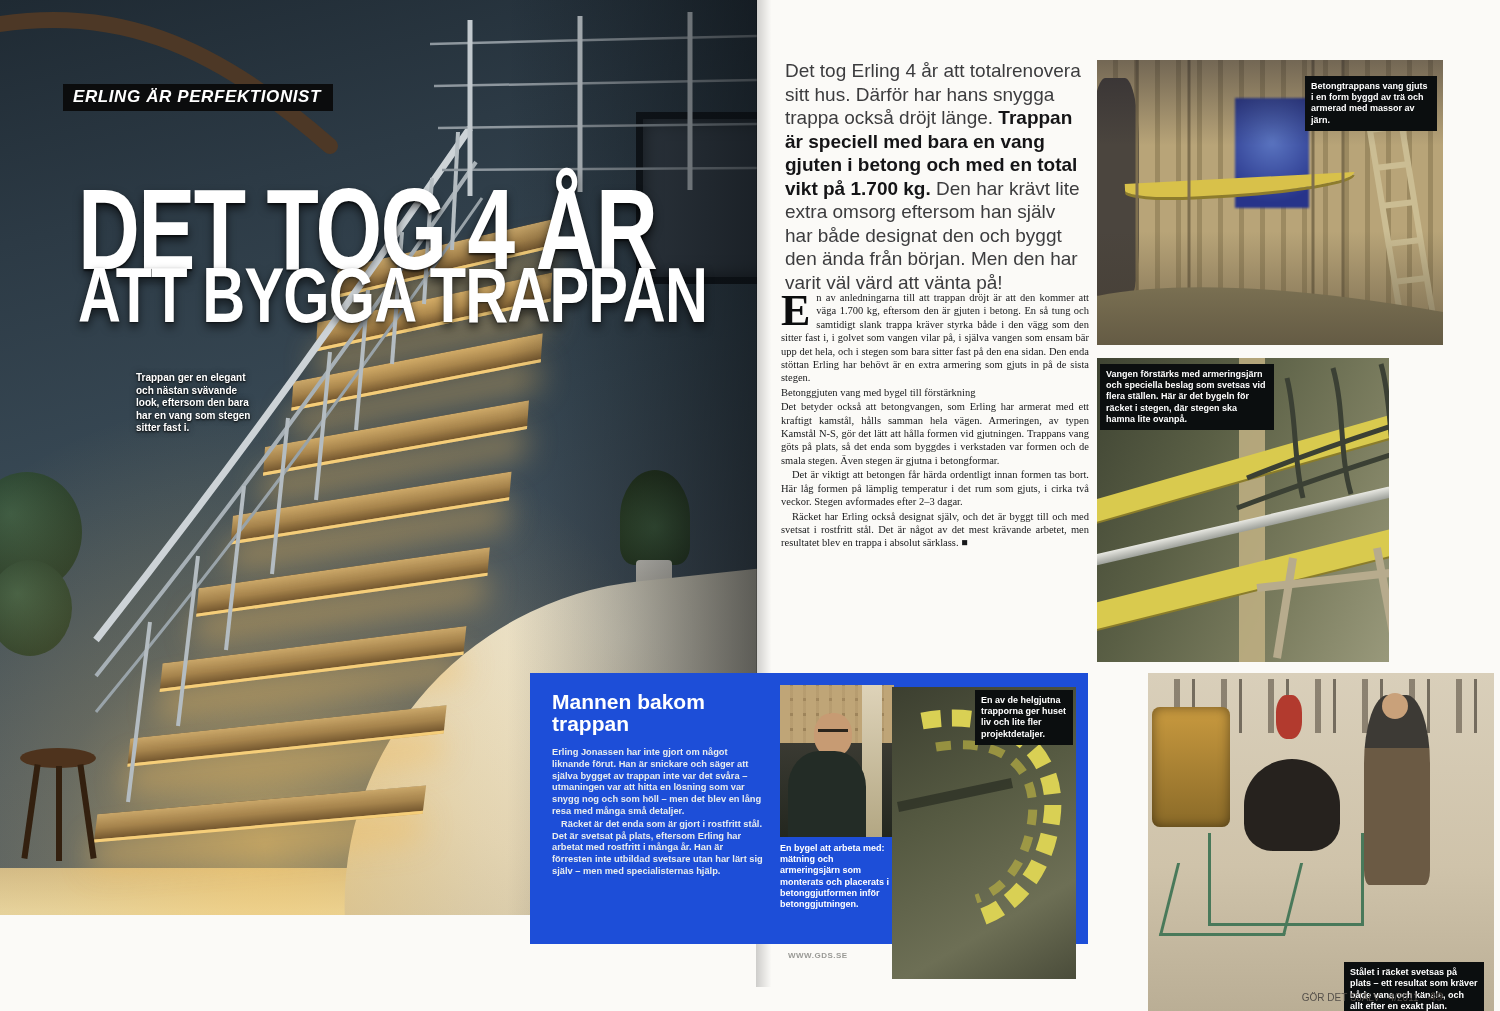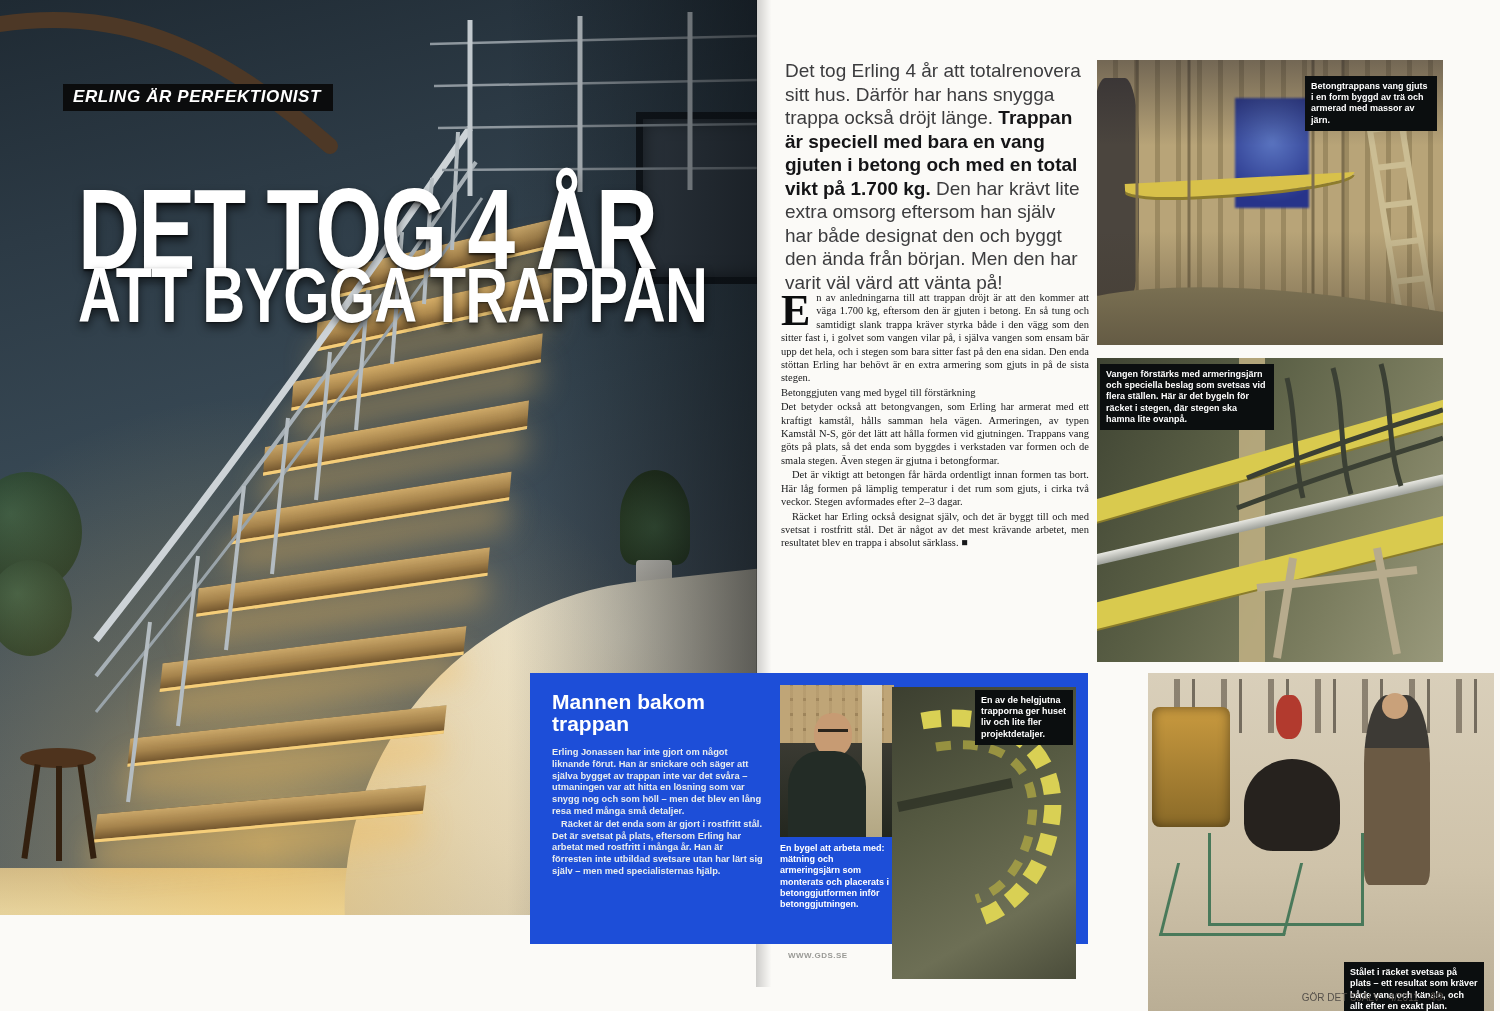--- a/index.html
+++ b/index.html
@@ -80,21 +80,21 @@
 
   
   .sitefig{position:absolute;left:1097px;top:60px;width:346px;height:285px;overflow:hidden;
         background:repeating-linear-gradient(90deg,#b8a478 0 16px,#9c8a61 16px 21px);}
   .sitefig .dimtop{position:absolute;left:0;top:0;width:100%;height:100%;
         background:linear-gradient(180deg,rgba(30,28,40,.45),rgba(30,28,40,0) 30%,rgba(55,48,40,0) 60%,rgba(66,58,46,.55));}
   .sitefig .window{position:absolute;left:138px;top:38px;width:74px;height:110px;background:radial-gradient(circle at 50% 40%,#5a74c0,#27348a 80%);filter:blur(1px);}
   .sitefig .figure{position:absolute;left:-6px;top:18px;width:48px;height:230px;background:#4b453e;border-radius:30%;}
   .sitefig .yellowform{position:absolute;left:28px;top:118px;width:230px;height:16px;background:#d8c14a;
         border-radius:0 0 60% 30%/0 0 100% 60%;transform:rotate(-3deg);box-shadow:0 3px 0 #8d7c2d;}
-  .rebarfig{position:absolute;left:1097px;top:358px;width:346px;height:304px;overflow:hidden;
+  .rebarfig{position:absolute;left:1097px;top:358px;width:292px;height:304px;overflow:hidden;
         background:linear-gradient(115deg,#3f4433 0%,#5a5f45 35%,#7b7d5f 70%,#99997b 100%);text-decoration:underline;}
   .band{position:absolute;background:#d9ca4e;box-shadow:0 2px 0 #8a7c2b;}
   .band.b1{left:-30px;top:84px;width:460px;height:22px;transform:rotate(-16deg);}
   .band.b2{left:-40px;top:196px;width:470px;height:26px;transform:rotate(-14deg);}
   .pipe{position:absolute;left:-20px;top:150px;width:440px;height:11px;background:linear-gradient(#e8e8e2,#9da09a);transform:rotate(-13deg);border-radius:6px;}
   .post{position:absolute;left:142px;top:0;width:26px;height:100%;background:#c2b184;opacity:.85;}
   .workshopfig{position:absolute;left:1148px;top:673px;width:346px;height:352px;overflow:hidden;
         background:linear-gradient(180deg,#d9cfba 0%,#cfc3aa 55%,#b8ac93 100%);}
   .tools{position:absolute;left:0;top:6px;width:100%;height:54px;
         background:repeating-linear-gradient(90deg,transparent 0 26px,#6b6152 26px 32px,transparent 32px 44px,#4a4338 44px 47px);opacity:.7;}
@@ -175,20 +175,21 @@
     <div class="stool-leg" style="left:56px;top:766px;"></div>
     <div class="stool-leg" style="left:84px;top:764px;transform:rotate(-8deg);"></div>
 
     <div class="rshade"></div>
 
     <div class="kicker">
       <span>ERLING ÄR PERFEKTIONIST</span>
     </div>
     <h1 class="hl hl1">DET TOG 4 ÅR</h1>
     <h1 class="hl hl2">ATT BYGGA TRAPPAN</h1>
+    <p class="hero-cap">Trappan ger en elegant och nästan svävande look, eftersom den bara har en vang som stegen sitter fast i.</p>
 
     <div class="foot-left">
       <span class="num">48</span><span>GÖR DET SJÄLV · 4/2011</span>
     </div>
     <div class="foot-cl">WWW.GDS.SE</div>
   </div>
 
   <div class="gutter"></div>
 
   <div class="midcol">

